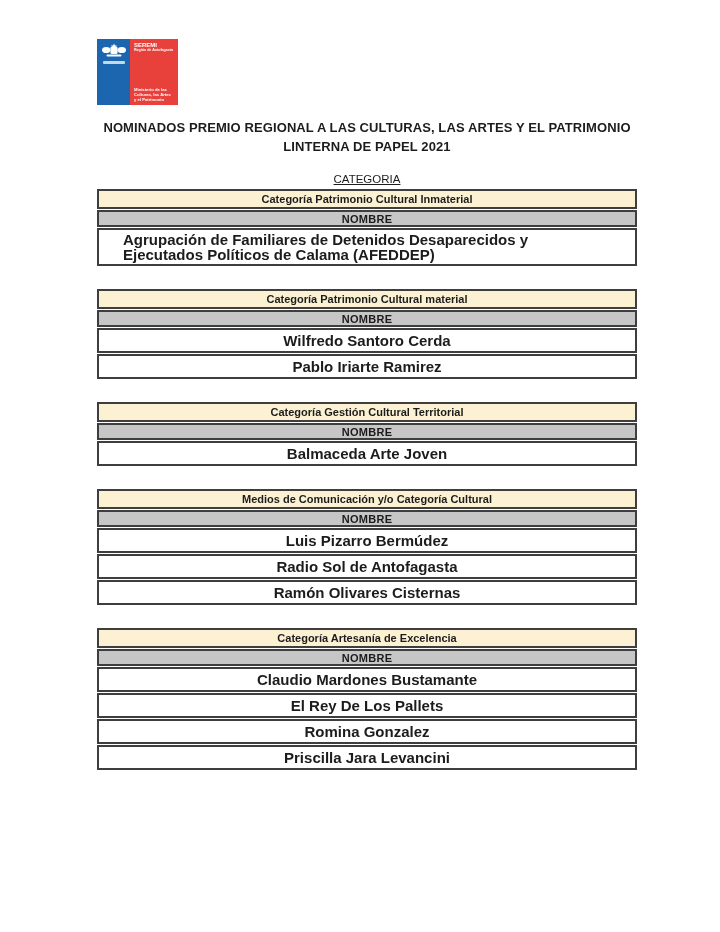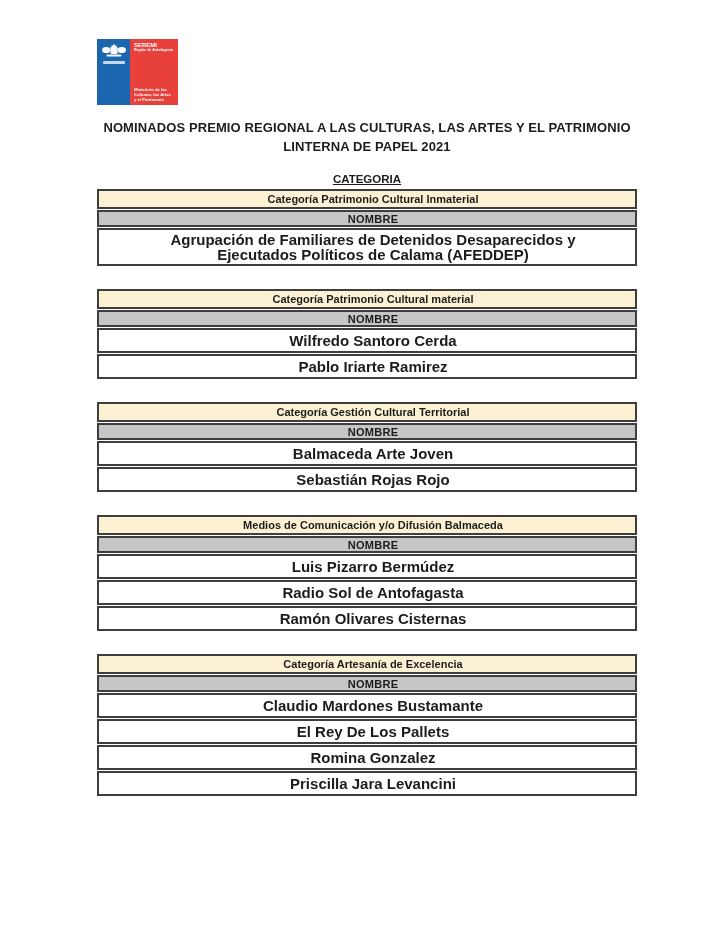--- a/index.html
+++ b/index.html
@@ -30,32 +30,32 @@
     box-sizing: border-box; padding: 3px 2px 3px 4px;
   }
   .logo-seremi { font-size: 6px; font-weight: 700; line-height: 6px; }
   .logo-region { font-size: 3.6px; font-weight: 700; line-height: 4.5px; }
   .logo-ministry { font-size: 4.2px; font-weight: 700; line-height: 5px; width: 40px; }
 
   
   .content-col { position: absolute; left: 97px; top: 118px; width: 540px; }
   .doc-title { text-align: center; font-size: 13px; font-weight: 700; line-height: 19px; letter-spacing: .1px; }
   .section-label {
-    text-align: center; font-size: 11.5px; font-weight: 700;
+    text-align: center; font-size: 11.5px; font-weight: 400;
     text-decoration: underline; margin-top: 17px; margin-bottom: 4px;
   }
 
   
   .tables { margin-top: 0; }
   .doc-table { margin-bottom: 23px; }
   .row {
     border: 2px solid var(--row-border, #3E3E3E);
     margin-bottom: 1px;
     display: flex; align-items: center; justify-content: center;
-    text-align: center; font-weight: 700; padding-left: 12px;
+    text-align: left; font-weight: 700;
   }
   .row-category { height: 16px; background: var(--category-row-bg, #FCF2D3); font-size: 11px; }
   .row-nombre   { height: 13px; background: var(--nombre-row-bg, #C6C6C6); font-size: 11px; letter-spacing: .3px; }
   .row-name     { min-height: 21px; background: #ffffff; font-size: 15px; }
   .name-text    { line-height: 15px; padding: 2px 24px; max-width: 492px; }
 </style>
 </head>
 <body style="--logo-blue: #1B66AF; --logo-red: #E8413C; --category-row-bg: #FCF2D3; --nombre-row-bg: #C6C6C6; --row-border: #3E3E3E; --text: #1C1C1C;">
 
 <div class="page">
@@ -107,27 +107,24 @@
             <div class="name-text">Pablo Iriarte Ramirez</div>
           </div>
         </div>
 
   <div class="doc-table">
     <div class="row row-category">Categoría Gestión Cultural Territorial</div>
     <div class="row row-nombre">NOMBRE</div>
   <div class="row row-name">
             <div class="name-text">Balmaceda Arte Joven</div>
           </div>
-          <div class="row row-name">
-            <div class="name-text">Sebastián Rojas Rojo</div>
-          </div>
         </div>
 
   <div class="doc-table">
-    <div class="row row-category">Medios de Comunicación y/o Difusión Balmaceda</div>
+    <div class="row row-category">Medios de Comunicación y/o Categoría Cultural</div>
     <div class="row row-nombre">NOMBRE</div>
   <div class="row row-name">
             <div class="name-text">Luis Pizarro Bermúdez</div>
           </div>
           <div class="row row-name">
             <div class="name-text">Radio Sol de Antofagasta</div>
           </div>
           <div class="row row-name">
             <div class="name-text">Ramón Olivares Cisternas</div>
           </div>

